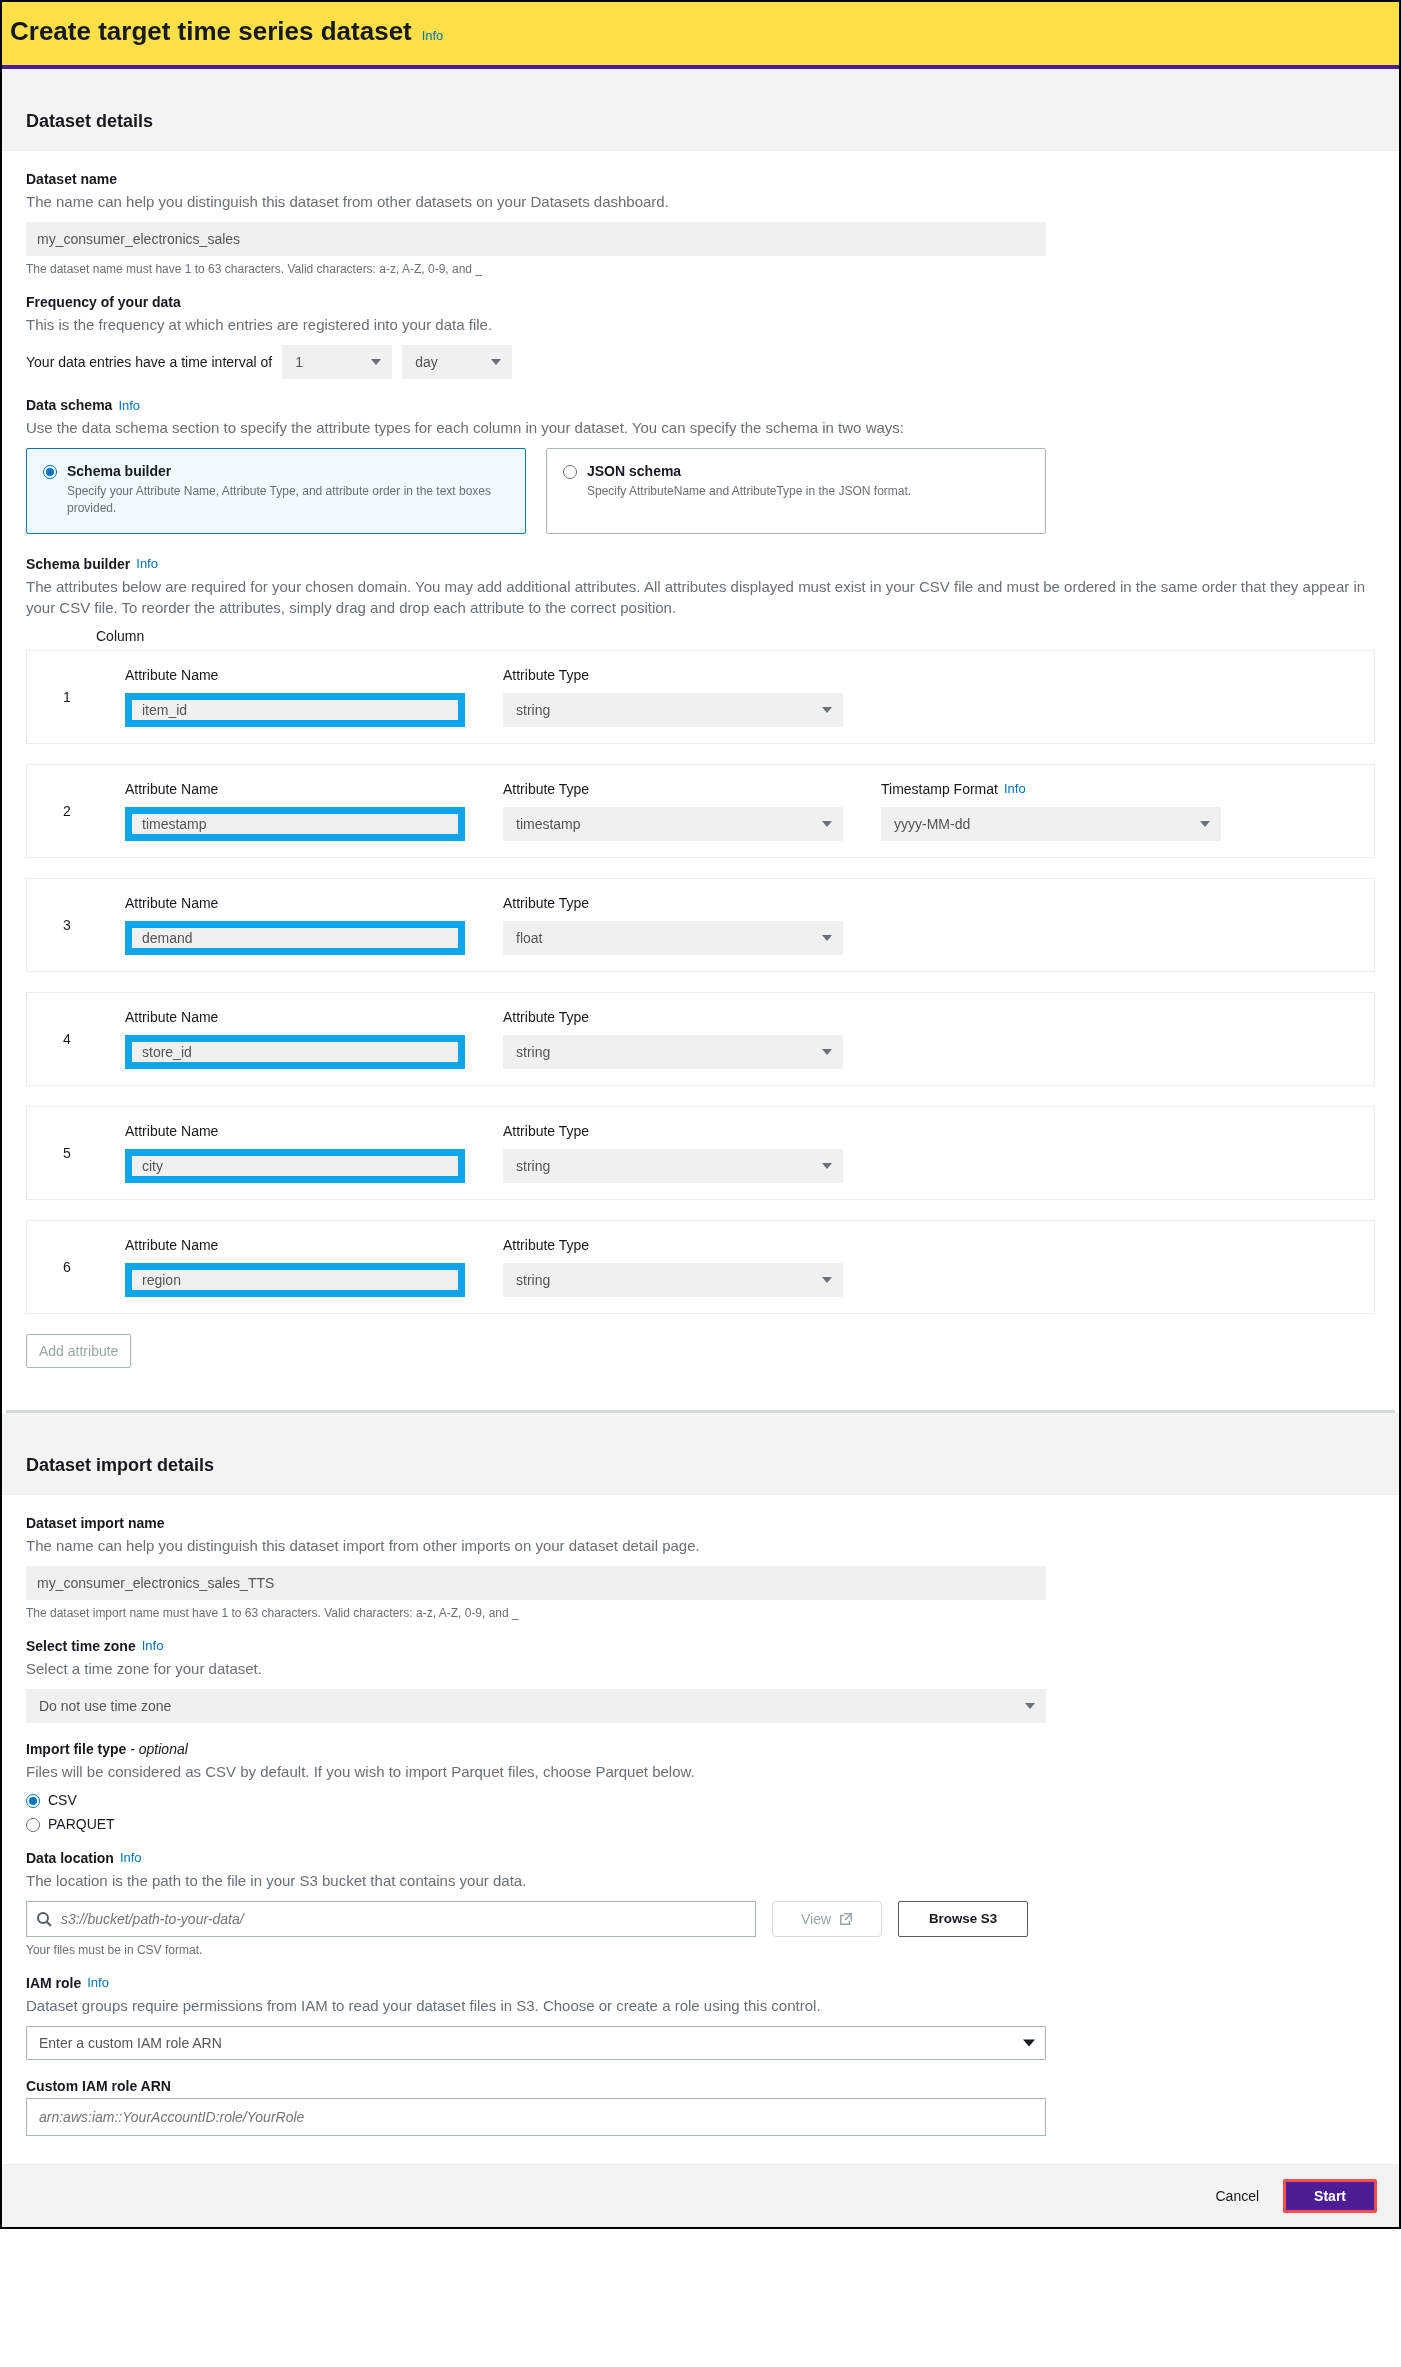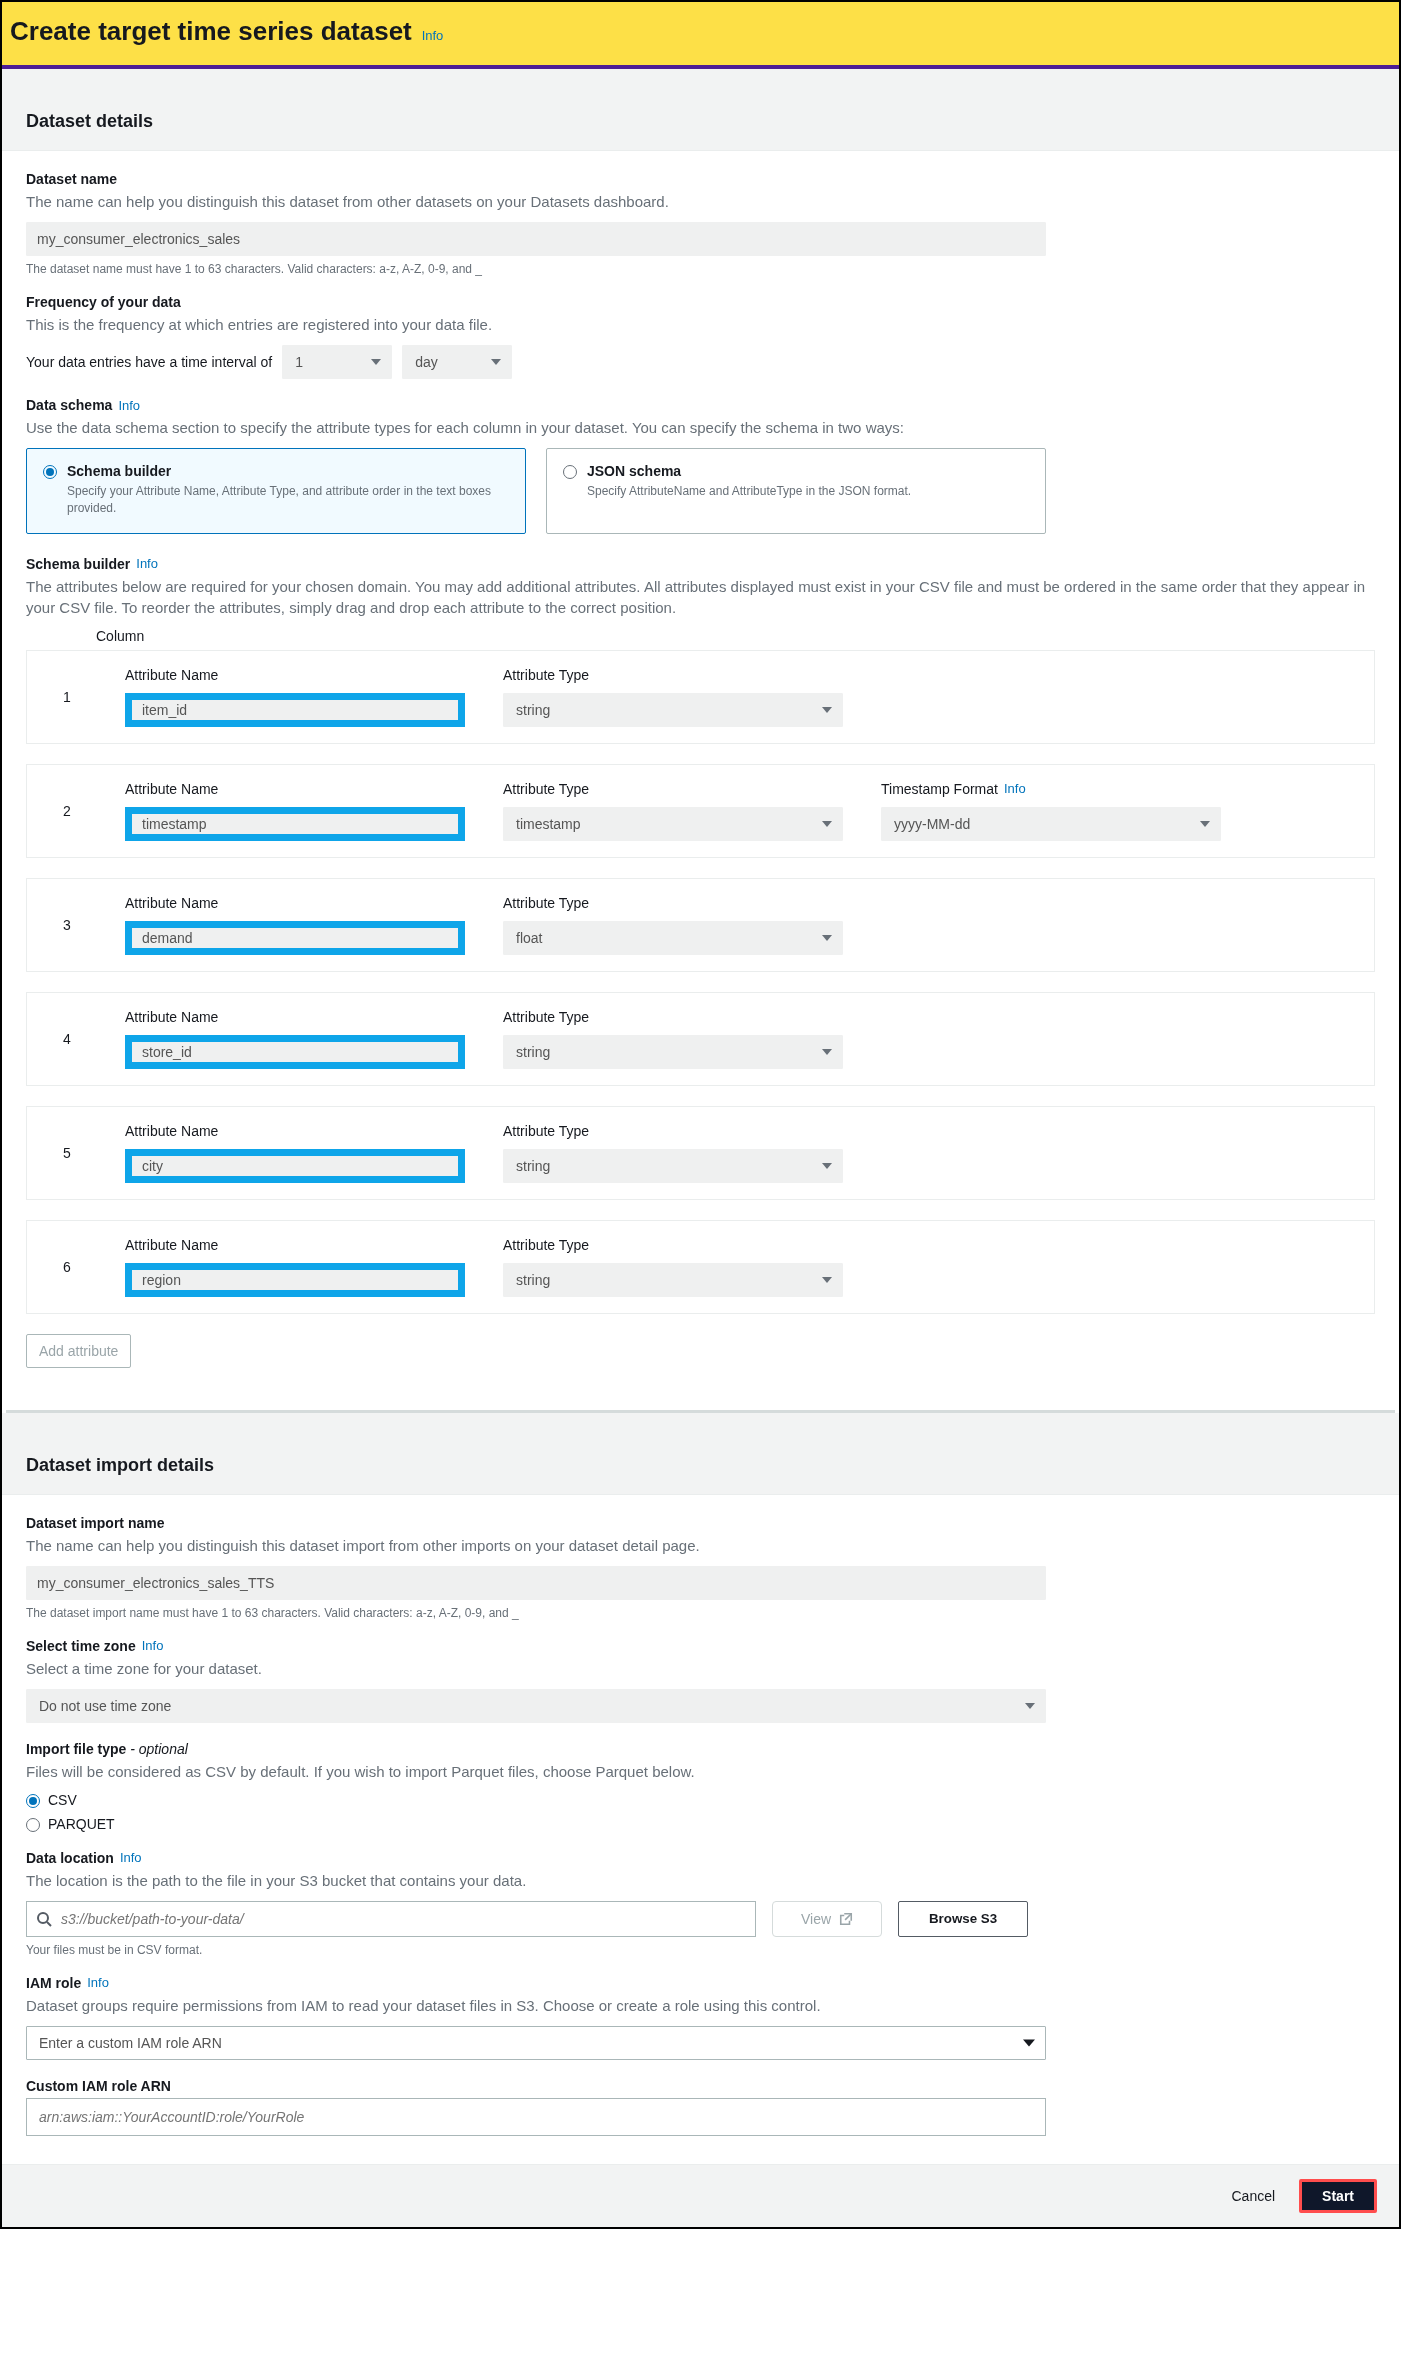--- a/index.html
+++ b/index.html
@@ -54,21 +54,21 @@
   .radio-item { display:flex; align-items:center; gap:8px; margin-bottom:8px; font-size:14px;}
   .data-loc-row { display:flex; gap:16px; align-items:flex-end;}
   .search-input-wrap { position:relative; width:730px;}
   .search-input-wrap svg { position:absolute; left:10px; top:50%; transform:translateY(-50%);}
   .search-input { height:36px; width:100%; border:1px solid #aab7b8; padding:0 12px 0 34px; font-size:14px; font-style:italic; color:#9aa5a9;}
   .view-btn { height:36px; width:110px; border:1px solid #d5dbdb; background:#fff; color:#9aa5a9; display:flex; align-items:center; justify-content:center; gap:8px; font-size:14px; border-radius:4px;}
   .browse-btn { height:36px; width:130px; border:1px solid #545b64; background:#fff; color:#16191f; font-weight:700; border-radius:2px;}
   .wide-select { width:1020px;}
   .footer { background:#f2f3f3; padding:14px 22px; display:flex; justify-content:flex-end; gap:14px; border-top:1px solid #eaeded;}
   .btn-cancel { background:transparent; border:none; font-size:14px; color:#16191f; padding:8px 10px; cursor:pointer;}
-  .btn-start { background:#0f172a; color:#fff; border:3px solid #ff4d4d; padding:6px 20px; font-weight:700; font-size:14px; border-radius:2px; cursor:pointer;}
+  .btn-start { background:#4c1d95; color:#fff; border:3px solid #ff4d4d; padding:6px 28px; font-weight:700; font-size:14px; border-radius:2px; cursor:pointer;}
   .iam-select .caret { border-top:7px solid #16191f; border-left:6px solid transparent; border-right:6px solid transparent;}
   .tz-select { width:1020px;}
   .custom-arn { height:38px; width:1020px; border:1px solid #aab7b8; padding:0 12px; font-style:italic; color:#9aa5a9; font-size:14px;}
   .ext-icon { width:14px; height:14px;}
 </style>
 </head>
 <body>
 
 <div class="header-bar">
   <h1>Create target time series dataset</h1>

